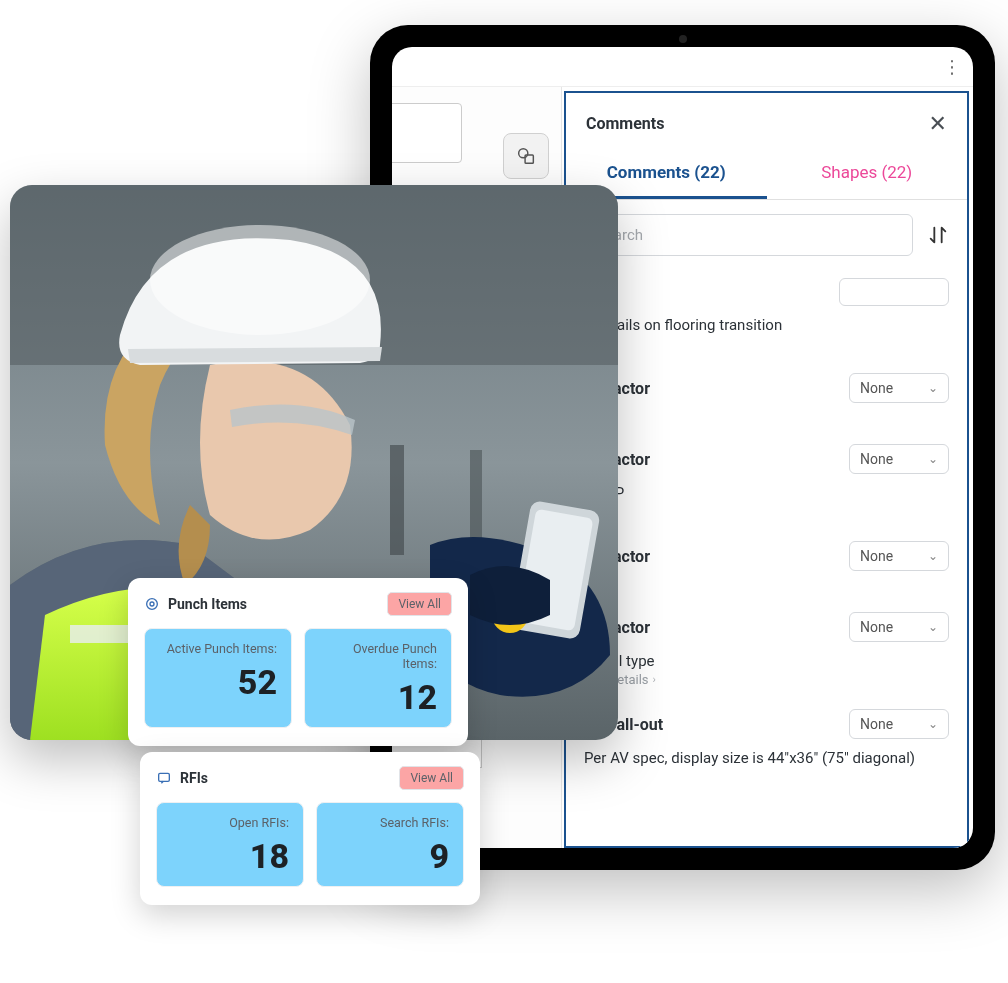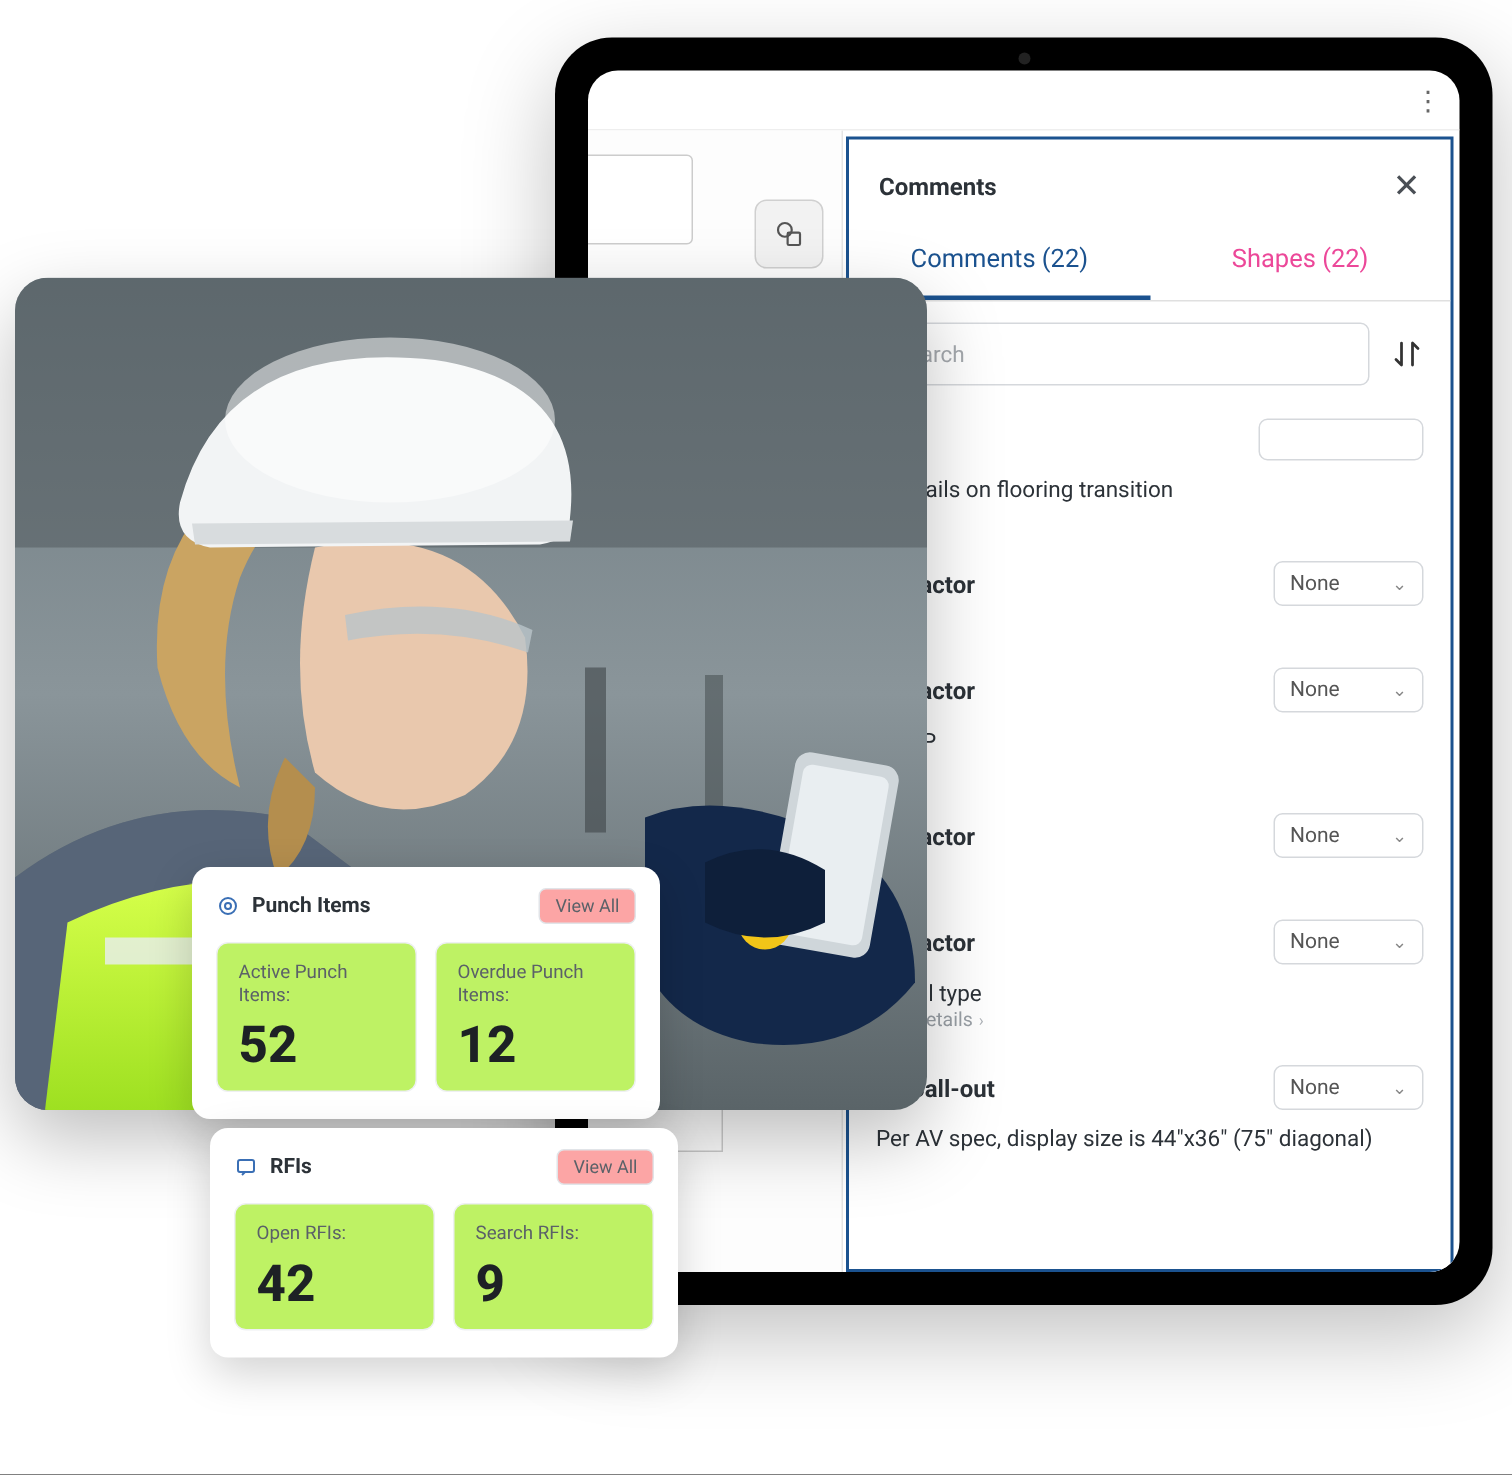--- a/index.html
+++ b/index.html
@@ -102,21 +102,21 @@
   .tab {
     flex: 1;
     text-align: center;
     padding: 14px 0;
     font-size: 17px;
     color: #ec4899;
     cursor: pointer;
   }
   .tab.active {
     color: #1b528f;
-    font-weight: 400;
+    font-weight: 700;
     border-bottom: 3px solid #1b528f;
   }
 
   .search-row {
     display: flex;
     align-items: center;
     gap: 14px;
     padding: 14px 18px;
   }
   .search-input {
@@ -182,21 +182,21 @@
     z-index: 3;
   }
   .photo svg { width:100%; height:100%; display:block; }
 
   
   .card {
     position: absolute;
     background: #fff;
     border-radius: 12px;
     box-shadow: 0 10px 30px rgba(0,0,0,0.18);
-    width: 312px;
+    width: 340px;
     z-index: 5;
     padding: 14px 16px 18px 16px;
   }
   .card-1 { top: 578px; left: 128px; }
   .card-2 { top: 752px; left: 140px; }
 
   .card-title-row {
     display: flex;
     justify-content: space-between;
     align-items: center;
@@ -210,24 +210,25 @@
     color: #5b6168;
     border: 1px solid #e1e4e8;
     border-radius: 5px;
     padding: 4px 10px;
     background:#fca5a5;
     cursor:pointer;
   }
   .metrics { display:flex; gap:12px; }
   .metric {
     flex:1;
-    background:#bef264;
+    background:#7dd3fc;
     border:1px solid #eef0f2;
     border-radius:8px;
     padding:12px 14px 10px 14px;
+    text-align:right;
   }
   .metric-label { font-size:12.5px; color:#5b6168; margin-bottom:6px; }
   .metric-value { font-size:34px; font-weight:800; color:#1d2125; }
 
   .callout-icon { width:14px; height:14px; display:inline-flex; }
 </style>
 </head>
 <body>
 
 <div class="tablet">
@@ -441,20 +442,20 @@
             <path d="M8 20l3-3"></path>
           </svg>
       </span>
       <span>RFIs</span>
     </div>
     <button class="view-all">View All</button>
   </div>
   <div class="metrics">
     <div class="metric">
       <div class="metric-label">Open RFIs:</div>
-      <div class="metric-value">42</div>
+      <div class="metric-value">18</div>
     </div>
     <div class="metric">
       <div class="metric-label">Search RFIs:</div>
       <div class="metric-value">9</div>
     </div>
   </div>
 </div>
 
 </body></html>

